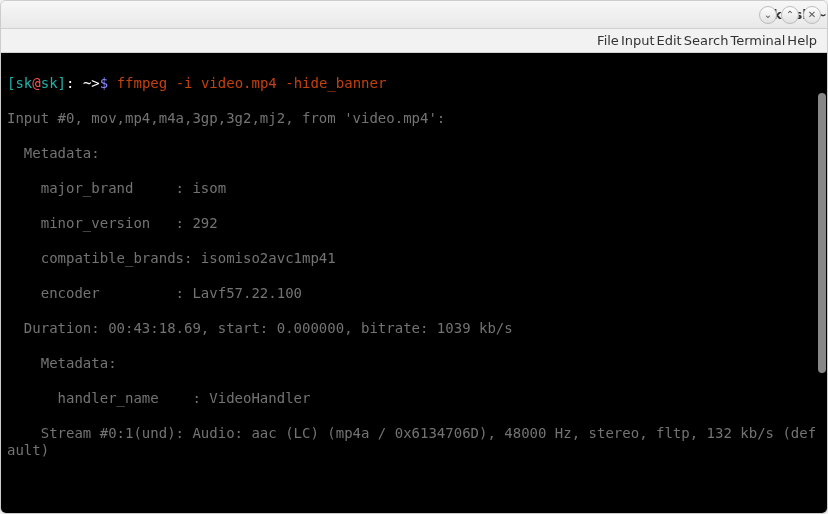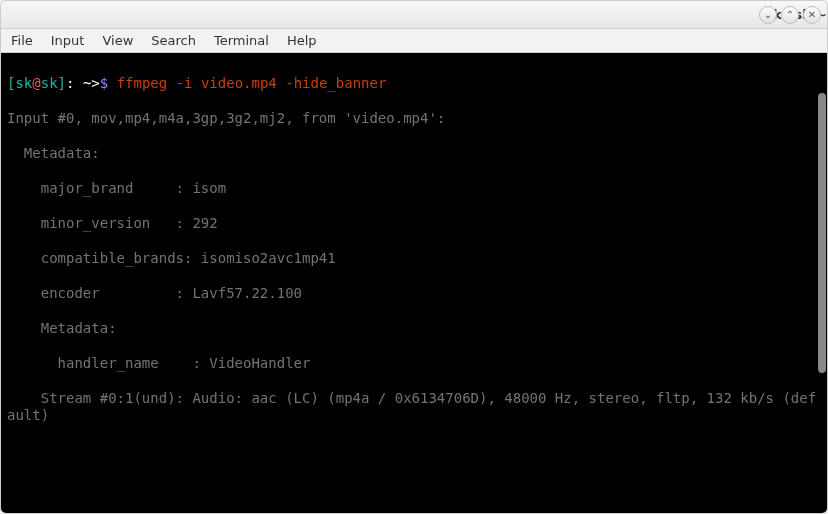--- a/index.html
+++ b/index.html
@@ -44,24 +44,25 @@
   font-size: 10px;
   color: #555;
   cursor: pointer;
 }
 .menubar {
   height: 24px;
   background: #f2f2f2;
   display: flex;
   align-items: center;
   padding: 0 10px;
-  gap: 18px;
+  gap: 2px;
   border-bottom: 1px solid #d0d0d0;
   font-size: 13px;
   color: #333;
+  justify-content: flex-end;
 }
 .menu-item { cursor: pointer; }
 .terminal {
   background: #000;
   height: calc(514px - 28px - 24px);
   padding: 4px 6px;
   font-family: "DejaVu Sans Mono", "Liberation Mono", monospace;
   font-size: 14px;
   line-height: 1.25;
   color: #00ff00;
@@ -101,34 +102,35 @@
       </div>
     <div class="win-btn">
         <span>✕</span>
       </div>
   </div>
 </div>
 
 <div class="menubar">
   <span class="menu-item">File</span>
   <span class="menu-item">Input</span>
-  <span class="menu-item">View</span>
+  <span class="menu-item">Edit</span>
   <span class="menu-item">Search</span>
   <span class="menu-item">Terminal</span>
   <span class="menu-item">Help</span>
 </div>
 
 <div class="terminal">
 <div><span class="prompt-br">[</span><span class="prompt-user">sk</span><span class="prompt-at">@</span><span class="prompt-host">sk</span><span class="prompt-br">]</span><span class="prompt-path">:</span><span class="prompt-path"> ~&gt;</span><span class="prompt-dollar">$ </span><span class="cmd">ffmpeg -i video.mp4 -hide_banner</span></div>
 <div class="out-line">Input #0, mov,mp4,m4a,3gp,3g2,mj2, from 'video.mp4':</div>
 <div class="out-line">  Metadata:</div>
 <div class="out-line">    major_brand     : isom</div>
 <div class="out-line">    minor_version   : 292</div>
 <div class="out-line">    compatible_brands: isomiso2avc1mp41</div>
 <div class="out-line">    encoder         : Lavf57.22.100</div>
+<div class="out-line">  Duration: 00:43:18.69, start: 0.000000, bitrate: 1039 kb/s</div>
 <div class="out-line">    Metadata:</div>
 <div class="out-line">      handler_name    : VideoHandler</div>
 <div class="out-line">    Stream #0:1(und): Audio: aac (LC) (mp4a / 0x6134706D), 48000 Hz, stereo, fltp, 132 kb/s (default)</div>
 
 
 
 
 <div class="scrollbar"></div>
 </div>
 

